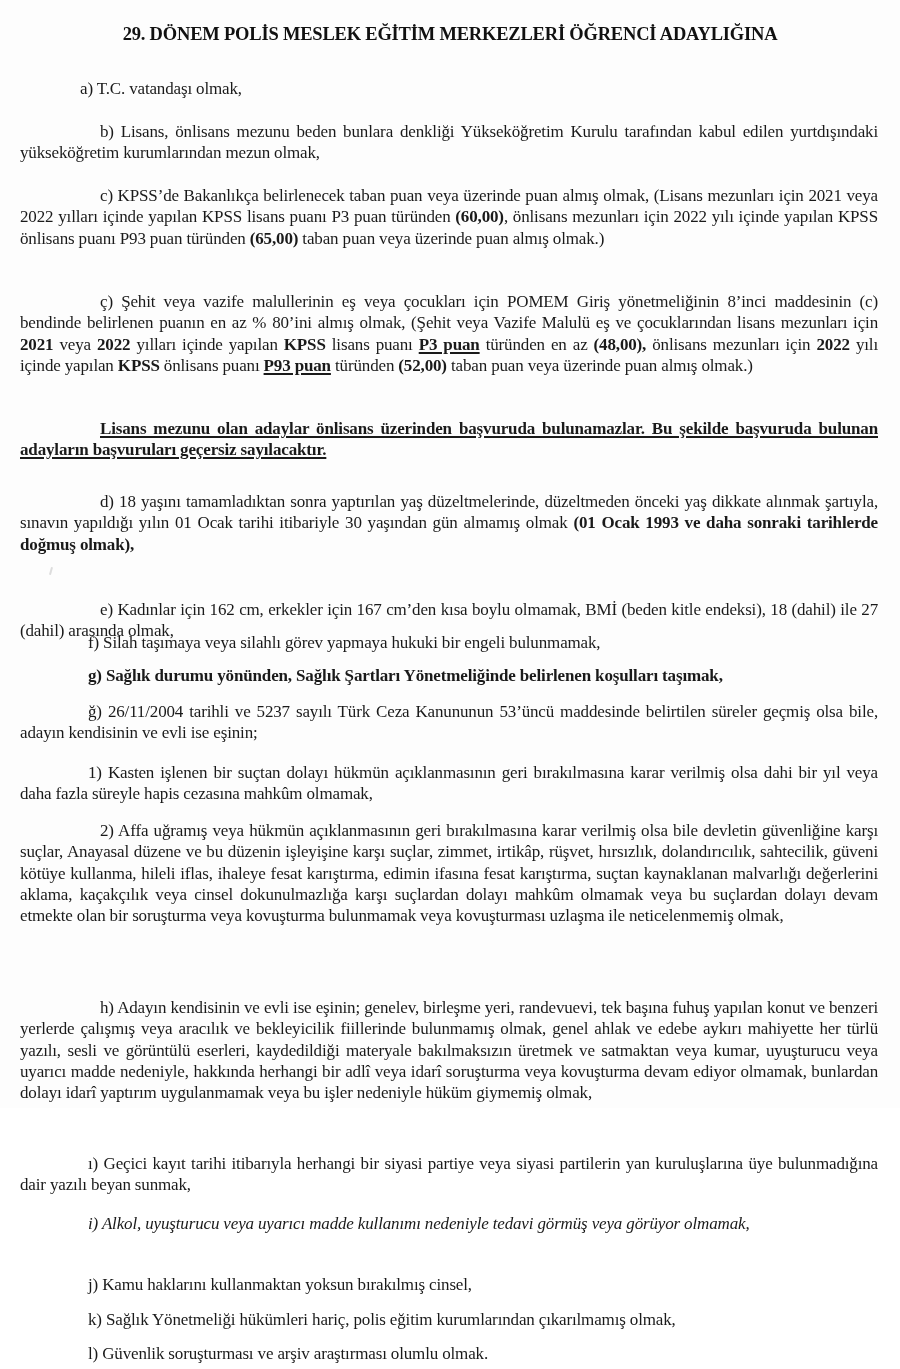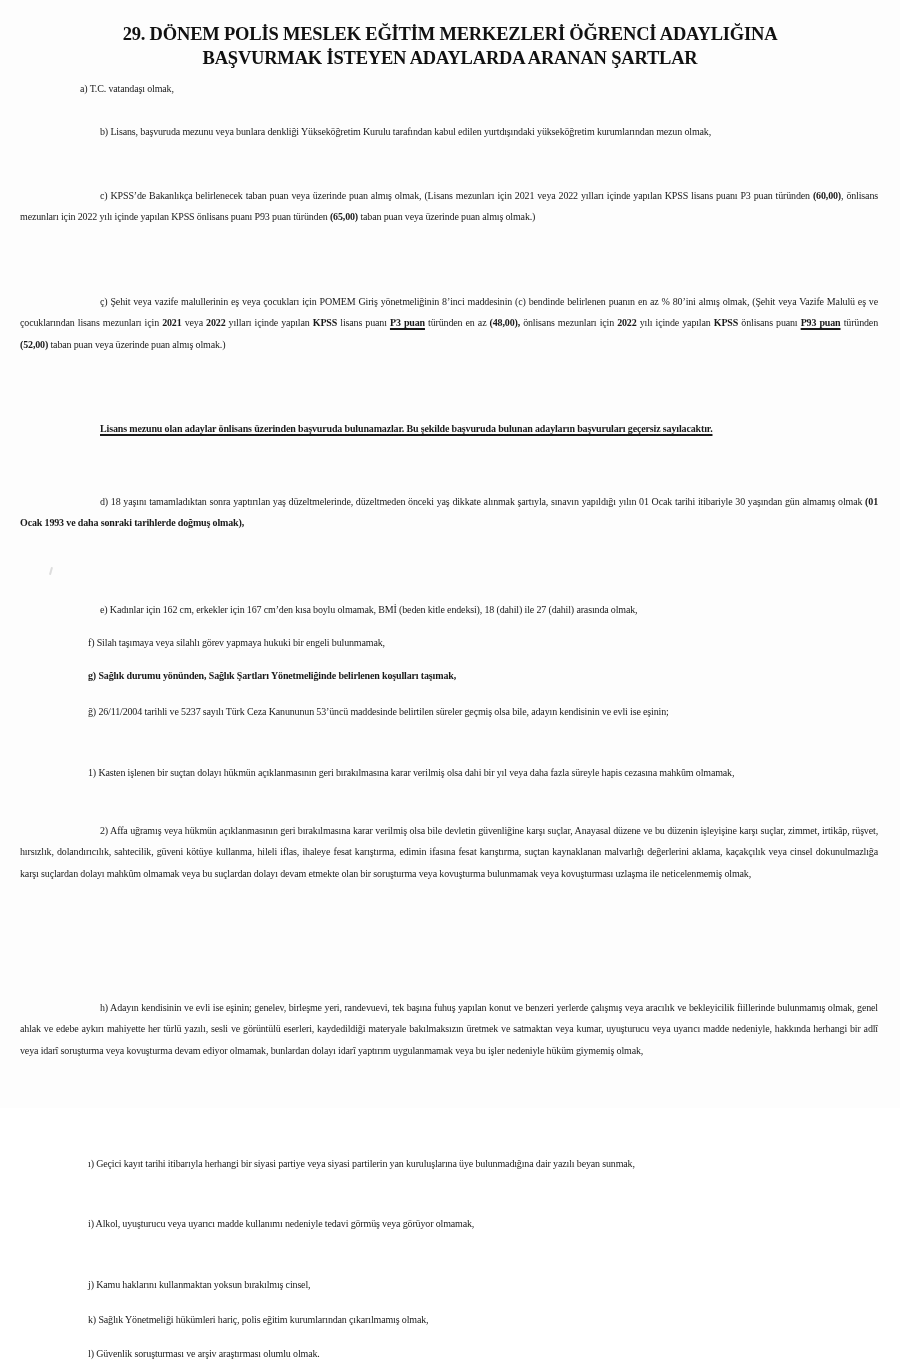--- a/index.html
+++ b/index.html
@@ -11,43 +11,42 @@
     color: #1a1a1a;
   }
   .title {
     position: absolute; left: 0; top: 22px; width: 900px;
     text-align: center; font-weight: bold; font-size: 18.5px; line-height: 24px;
     letter-spacing: -0.2px; color: #111;
   }
   .title .line { display: block; }
   .p {
     position: absolute; left: 20px; width: 858px;
-    font-size: 10px; line-height: 21.3px;
+    font-size: 17px; line-height: 21.3px;
     text-align: justify; text-align-last: left;
     letter-spacing: -0.15px;
   }
   .p .ind { display: inline-block; width: 80px; }
   .p b { font-weight: bold; }
   .u { text-decoration: underline; text-decoration-thickness: 1.5px; text-underline-offset: 2px; }
   .warn { font-weight: bold; }
   .mark { position: absolute; left: 50px; top: 567px; width: 2px; height: 8px; background: #ddd; transform: rotate(15deg); }
 </style>
 </head>
 <body>
 
 <div class="page">
 
   <div class="title">
     <span class="line">29. DÖNEM POLİS MESLEK EĞİTİM MERKEZLERİ ÖĞRENCİ ADAYLIĞINA</span>
-    <span class="line">BAŞVURMAK İSTEYEN ADAYLARDA ARANAN ŞARTLAR</span>
   </div>
 
   <div class="p" style="top:78px;"><span class="ind" style="width:60px"></span><span>a) T.C. vatandaşı olmak,</span></div>
 
-  <div class="p" style="top:121px;"><span class="ind"></span><span>b) Lisans, başvuruda mezunu veya bunlara denkliği Yükseköğretim Kurulu tarafından kabul edilen yurtdışındaki yükseköğretim kurumlarından mezun olmak,</span></div>
+  <div class="p" style="top:121px;"><span class="ind"></span><span>b) Lisans, önlisans mezunu beden bunlara denkliği Yükseköğretim Kurulu tarafından kabul edilen yurtdışındaki yükseköğretim kurumlarından mezun olmak,</span></div>
 
   <div class="p" style="top:185px;"><span class="ind"></span><span>c) KPSS’de Bakanlıkça belirlenecek taban puan veya üzerinde puan almış olmak, (Lisans mezunları için 2021 veya 2022 yılları içinde yapılan KPSS lisans puanı P3 puan türünden </span><b>(60,00)</b><span>, önlisans mezunları için 2022 yılı içinde yapılan KPSS önlisans puanı P93 puan türünden </span><b>(65,00)</b><span> taban puan veya üzerinde puan almış olmak.)</span></div>
 
   <div class="p" style="top:291px;"><span class="ind"></span><span>ç) Şehit veya vazife malullerinin eş veya çocukları için POMEM Giriş yönetmeliğinin 8’inci maddesinin (c) bendinde belirlenen puanın en az % 80’ini almış olmak, (Şehit veya Vazife Malulü eş ve çocuklarından lisans mezunları için </span><b>2021</b><span> veya </span><b>2022</b><span> yılları içinde yapılan </span><b>KPSS</b><span> lisans puanı </span><b class="u">P3 puan</b><span> türünden en az  </span><b>(48,00),</b><span>  önlisans mezunları için </span><b>2022</b><span> yılı içinde yapılan </span><b>KPSS</b><span> önlisans puanı </span><b class="u">P93 puan</b><span> türünden </span><b>(52,00)</b><span> taban puan veya üzerinde puan almış olmak.)</span></div>
 
   <div class="p warn" style="top:418px;"><span class="ind"></span><span class="u">Lisans mezunu olan adaylar önlisans üzerinden başvuruda bulunamazlar. Bu şekilde başvuruda bulunan adayların başvuruları geçersiz sayılacaktır.</span></div>
 
   <div class="p" style="top:491px;"><span class="ind"></span><span>d) 18 yaşını tamamladıktan sonra yaptırılan yaş düzeltmelerinde, düzeltmeden önceki yaş dikkate alınmak şartıyla, sınavın yapıldığı yılın 01 Ocak tarihi itibariyle 30 yaşından gün almamış olmak </span><b>(01 Ocak 1993 ve daha sonraki tarihlerde doğmuş olmak),</b></div>
 
   <div class="mark"></div>
@@ -60,21 +59,21 @@
   <div class="p" style="top:701px;"><span class="ind" style="width:68px"></span><span>ğ) 26/11/2004 tarihli ve 5237 sayılı Türk Ceza Kanununun 53’üncü maddesinde belirtilen süreler geçmiş olsa bile, adayın kendisinin ve evli ise eşinin;</span></div>
 
   <div class="p" style="top:762px;"><span class="ind" style="width:68px"></span><span>1) Kasten işlenen bir suçtan dolayı hükmün açıklanmasının geri bırakılmasına karar verilmiş olsa dahi bir yıl veya daha fazla süreyle hapis cezasına mahkûm olmamak,</span></div>
 
   <div class="p" style="top:820px;"><span class="ind"></span><span>2) Affa uğramış veya hükmün açıklanmasının geri bırakılmasına karar verilmiş olsa bile devletin güvenliğine karşı suçlar, Anayasal düzene ve bu düzenin işleyişine karşı suçlar, zimmet, irtikâp, rüşvet, hırsızlık, dolandırıcılık, sahtecilik, güveni kötüye kullanma, hileli iflas, ihaleye fesat karıştırma, edimin ifasına fesat karıştırma, suçtan kaynaklanan malvarlığı değerlerini aklama, kaçakçılık veya cinsel dokunulmazlığa karşı suçlardan dolayı mahkûm olmamak veya bu suçlardan dolayı devam etmekte olan bir soruşturma veya kovuşturma bulunmamak veya kovuşturması uzlaşma ile neticelenmemiş olmak,</span></div>
 
   <div class="p" style="top:997px;"><span class="ind"></span><span>h) Adayın kendisinin ve evli ise eşinin; genelev, birleşme yeri, randevuevi, tek başına fuhuş yapılan konut ve benzeri yerlerde çalışmış veya aracılık ve bekleyicilik fiillerinde bulunmamış olmak, genel ahlak ve edebe aykırı mahiyette her türlü yazılı, sesli ve görüntülü eserleri, kaydedildiği materyale bakılmaksızın üretmek ve satmaktan veya kumar, uyuşturucu veya uyarıcı madde nedeniyle, hakkında herhangi bir adlî veya idarî soruşturma veya kovuşturma devam ediyor olmamak, bunlardan dolayı idarî yaptırım uygulanmamak veya bu işler nedeniyle hüküm giymemiş olmak,</span></div>
 
   <div class="p" style="top:1153px;"><span class="ind" style="width:68px"></span><span>ı) Geçici kayıt tarihi itibarıyla herhangi bir siyasi partiye veya siyasi partilerin yan kuruluşlarına üye bulunmadığına dair yazılı beyan sunmak,</span></div>
 
-  <div class="p" style="top:1213px;"><span class="ind" style="width:68px"></span><span>i) Alkol, uyuşturucu veya uyarıcı madde kullanımı nedeniyle tedavi görmüş veya görüyor olmamak,</span></div>
+  <div class="p" style="top:1213px;font-style:italic;"><span class="ind" style="width:68px"></span><span>i) Alkol, uyuşturucu veya uyarıcı madde kullanımı nedeniyle tedavi görmüş veya görüyor olmamak,</span></div>
 
   <div class="p" style="top:1274px;"><span class="ind" style="width:68px"></span><span>j) Kamu haklarını kullanmaktan yoksun bırakılmış cinsel,</span></div>
 
   <div class="p" style="top:1309px;"><span class="ind" style="width:68px"></span><span>k) Sağlık Yönetmeliği hükümleri hariç, polis eğitim kurumlarından çıkarılmamış olmak,</span></div>
 
   <div class="p" style="top:1343px;"><span class="ind" style="width:68px"></span><span>l) Güvenlik soruşturması ve arşiv araştırması olumlu olmak.</span></div>
 
 </div>
 
 </body></html>

